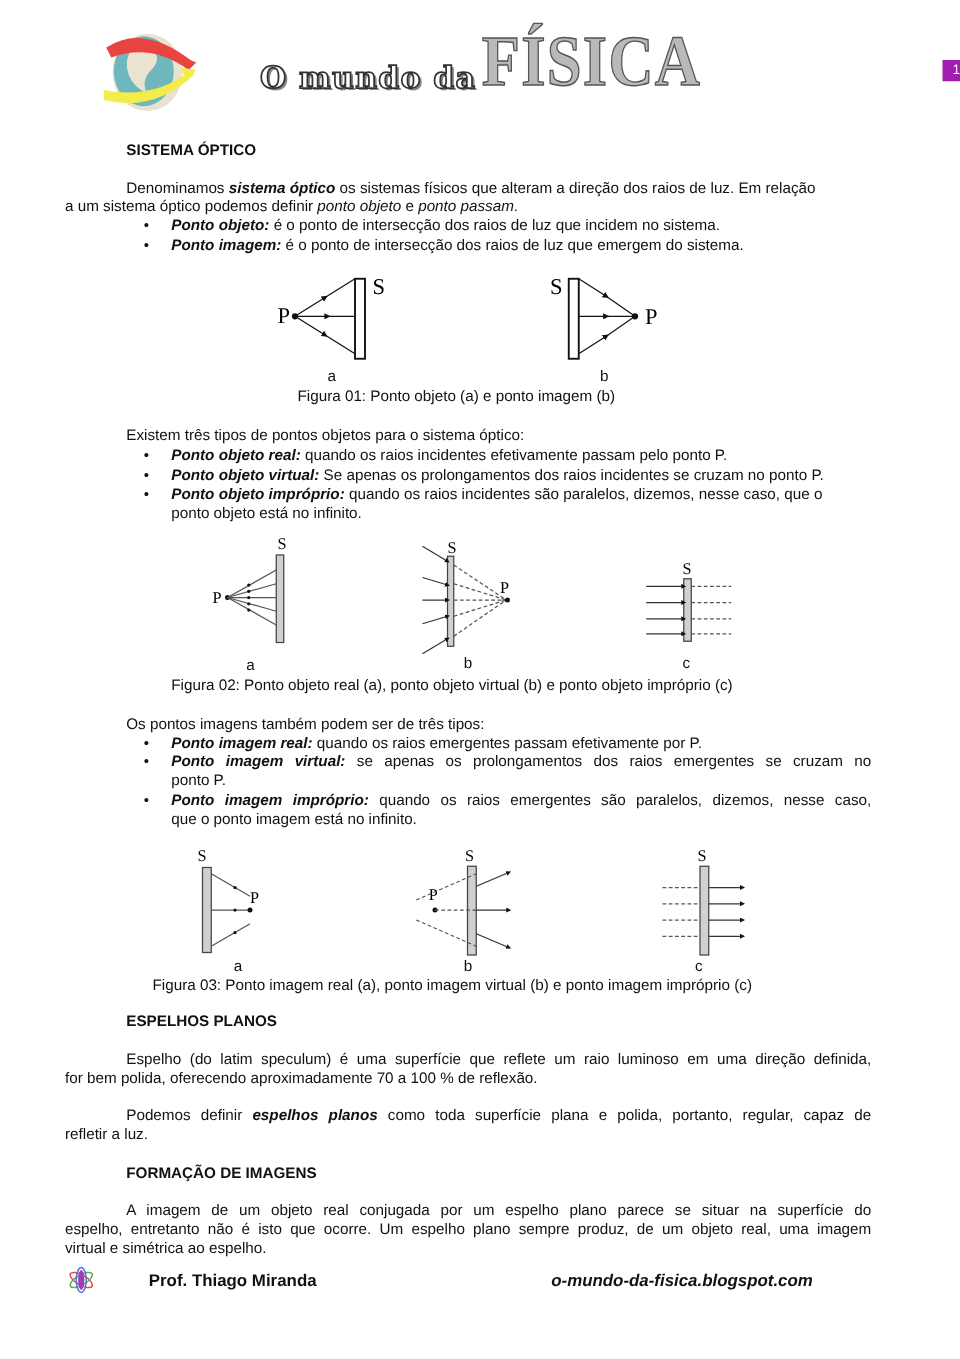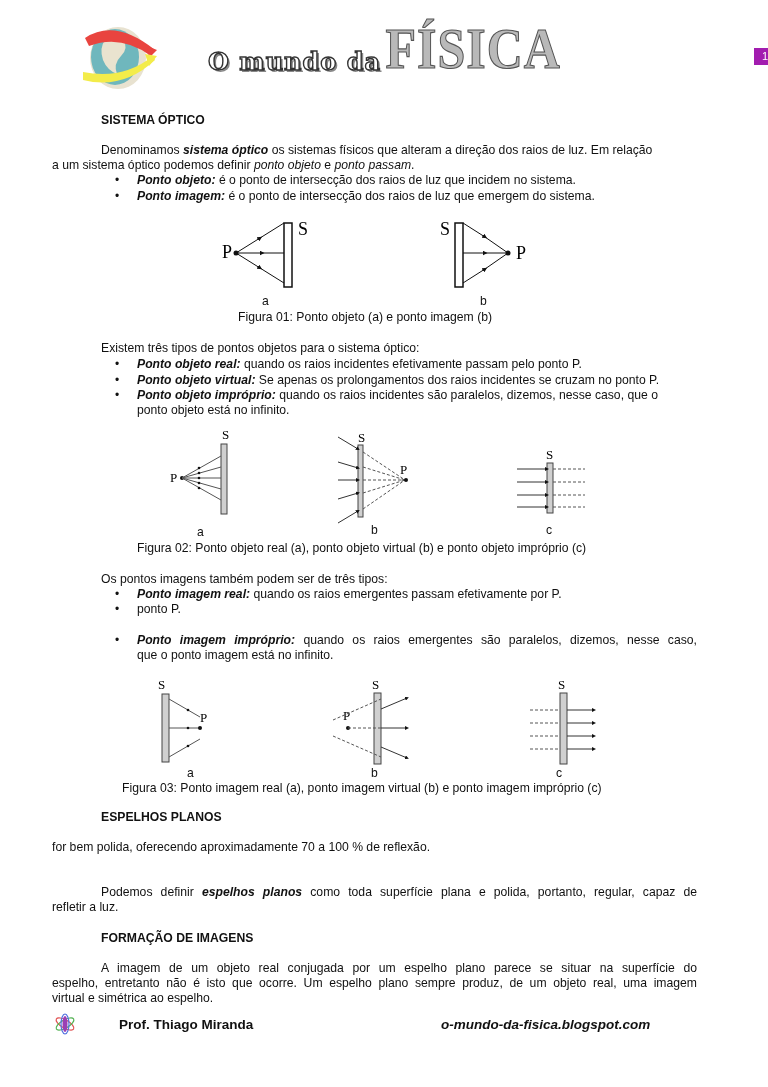--- a/index.html
+++ b/index.html
@@ -184,20 +184,21 @@
 <div class="abs cap" style="left:546px;top:523px;">c</div>
 <div class="abs cap" style="left:137px;top:541px;">Figura 02: Ponto objeto real (a), ponto objeto virtual (b) e ponto objeto impróprio (c)</div>
 
 <div class="abs txt" style="left:101px;top:572px;">Os pontos imagens também podem ser de três tipos:</div>
 <div class="abs txt" style="left:137px;top:587px;">
   <span class="bullet">•</span>
   <span class="bi">Ponto imagem real:</span><span> quando os raios emergentes passam efetivamente por P.</span>
 </div>
 <div class="abs txt just" style="left:137px;top:602px;width:560px;">
   <span class="bullet">•</span>
+  <span style="display:block;text-align:justify;text-align-last:justify;"><span class="bi">Ponto imagem virtual:</span><span> se apenas os prolongamentos  dos raios  emergentes se cruzam no</span></span>
   <span style="display:block;">ponto P.</span>
 </div>
 <div class="abs txt just" style="left:137px;top:633px;width:560px;">
   <span class="bullet">•</span>
   <span style="display:block;text-align:justify;text-align-last:justify;"><span class="bi">Ponto imagem impróprio:</span><span> quando os raios emergentes são paralelos, dizemos, nesse caso,</span></span>
   <span style="display:block;">que  o ponto imagem está no infinito.</span>
 </div>
 
 <svg class="abs" style="left:150px;top:675px;" width="470" height="95" viewBox="0 0 470 95">
   <defs>
@@ -257,20 +258,21 @@
     </g>
   </g>
 </svg>
 <div class="abs cap" style="left:187px;top:766px;">a</div>
 <div class="abs cap" style="left:371px;top:766px;">b</div>
 <div class="abs cap" style="left:556px;top:766px;">c</div>
 <div class="abs cap" style="left:122px;top:781px;">Figura 03: Ponto imagem real (a), ponto imagem virtual (b) e ponto imagem impróprio (c)</div>
 
 <div class="abs heading" style="left:101px;top:810px;">ESPELHOS PLANOS</div>
 <div class="abs txt just" style="left:52px;top:840px;width:645px;">
+  <span style="display:block;padding-left:49px;text-align:justify;text-align-last:justify;">Espelho (do latim speculum) é uma superfície que reflete um raio luminoso em uma direção definida,</span>
   <span style="display:block;">for bem polida, oferecendo aproximadamente 70 a 100 % de reflexão.</span>
 </div>
 <div class="abs txt just" style="left:52px;top:885px;width:645px;">
   <span style="display:block;padding-left:49px;text-align:justify;text-align-last:justify;"><span>Podemos definir </span><span class="bi">espelhos planos</span><span> como toda superfície plana e polida, portanto, regular, capaz de</span></span>
   <span style="display:block;">refletir a luz.</span>
 </div>
 
 <div class="abs heading" style="left:101px;top:931px;">FORMAÇÃO DE IMAGENS</div>
 <div class="abs txt just" style="left:52px;top:961px;width:645px;">
   <span style="display:block;padding-left:49px;text-align:justify;text-align-last:justify;">A imagem de um objeto real conjugada por um espelho plano parece se situar na superfície do</span>

